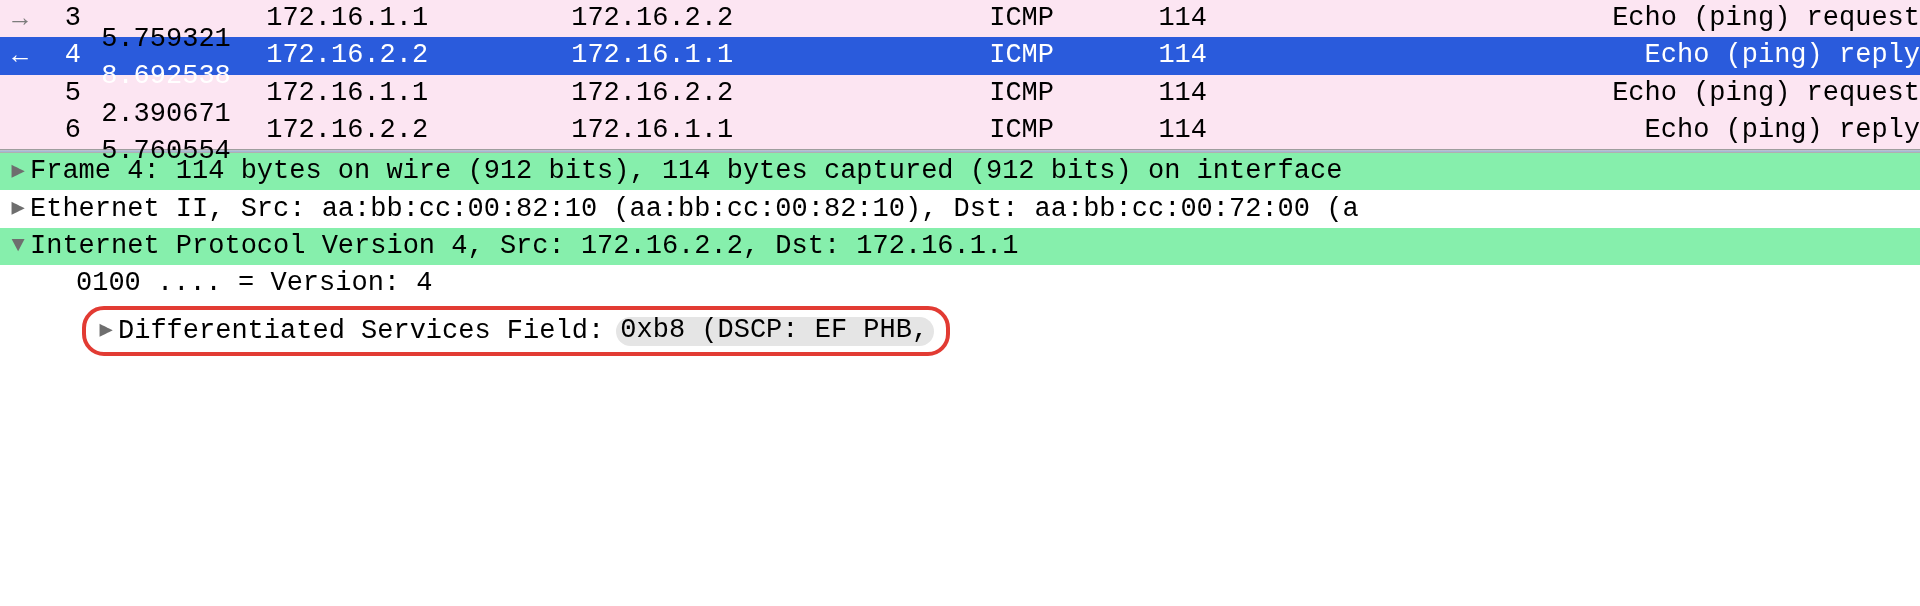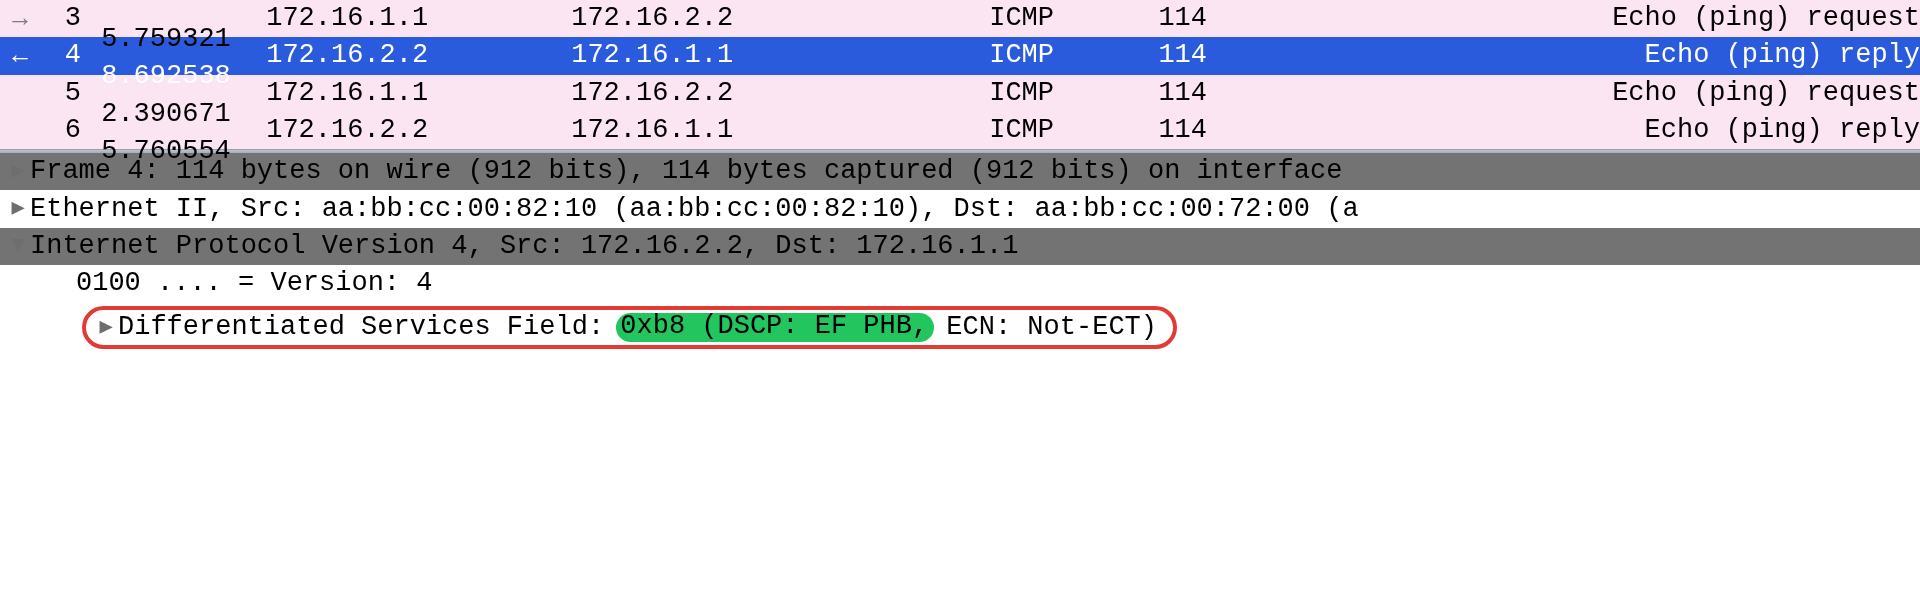--- a/index.html
+++ b/index.html
@@ -53,50 +53,50 @@
 
   
   .tree { }
   .tree-row{
     display:flex;
     align-items:center;
     height:37.3px;
     white-space:pre;
     padding-left:6px;
   }
-  .tree-row.grey{ background:#737373; }
+  .tree-row.grey{ background:#86efac; }
   .tree-row .tri{
     display:inline-block;
     width:24px;
     text-align:center;
     color:#6e6e6e;
     font-size:22px;
   }
   .tree-row .tri.right::after{content:"▶";}
   .tree-row .tri.down::after {content:"▼";}
   .tree-row .indent{ display:inline-block; }
   .ind2{ width:70px; }
 
   
   .hl{
-    background:#22c55e;
+    background:#e5e5e5;
     border-radius:18px;
     padding:0 6px 2px 4px;
     margin:0 -4px;
   }
 
   
   .red-box{
     position:relative;
     border:4px solid #e23b33;
     border-radius:22px;
     margin:4px 8px 2px 82px;
     padding:0px 16px 0px 8px;
     display:inline-block;
-    height:43px;
+    height:50px;
   }
   .boxline{
     display:flex;
     align-items:center;
     height:100%;
     white-space:pre;
   }
   .boxline .tri{
     display:inline-block;
     width:24px;
@@ -187,18 +187,18 @@
 
   <div class="tree-row">
     <span class="indent ind2"></span>
     <span>0100 .... = Version: 4</span>
   </div>
 
 
   <div class="red-box">
     <div class="boxline">
       <span class="tri right"></span>
-      <span>Differentiated Services Field: </span><span class="hl">0xb8 (DSCP: EF PHB,</span><span> ECN: Not-ECT)</span>
+      <span>Differentiated Services Field: </span><span class="hl">0xb8 (DSCP: EF PHB,</span>
     </div>
   </div>
 
   <div class="cropped-row"></div>
 </div>
 
 </body></html>

